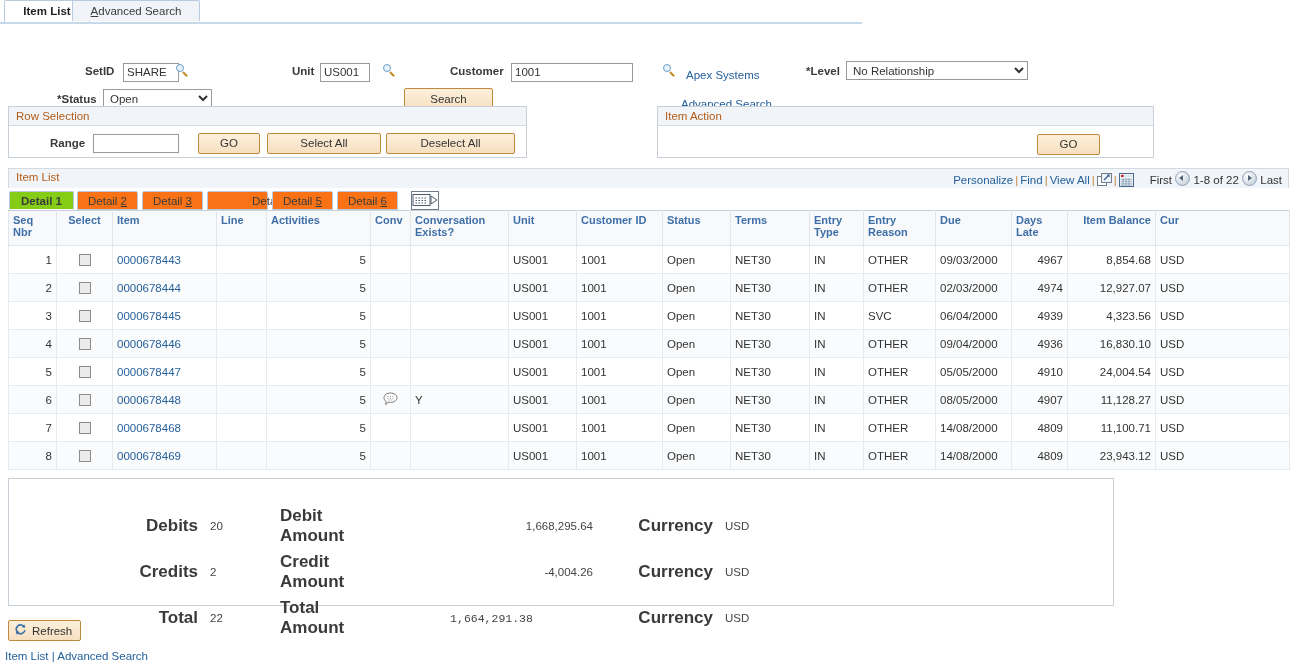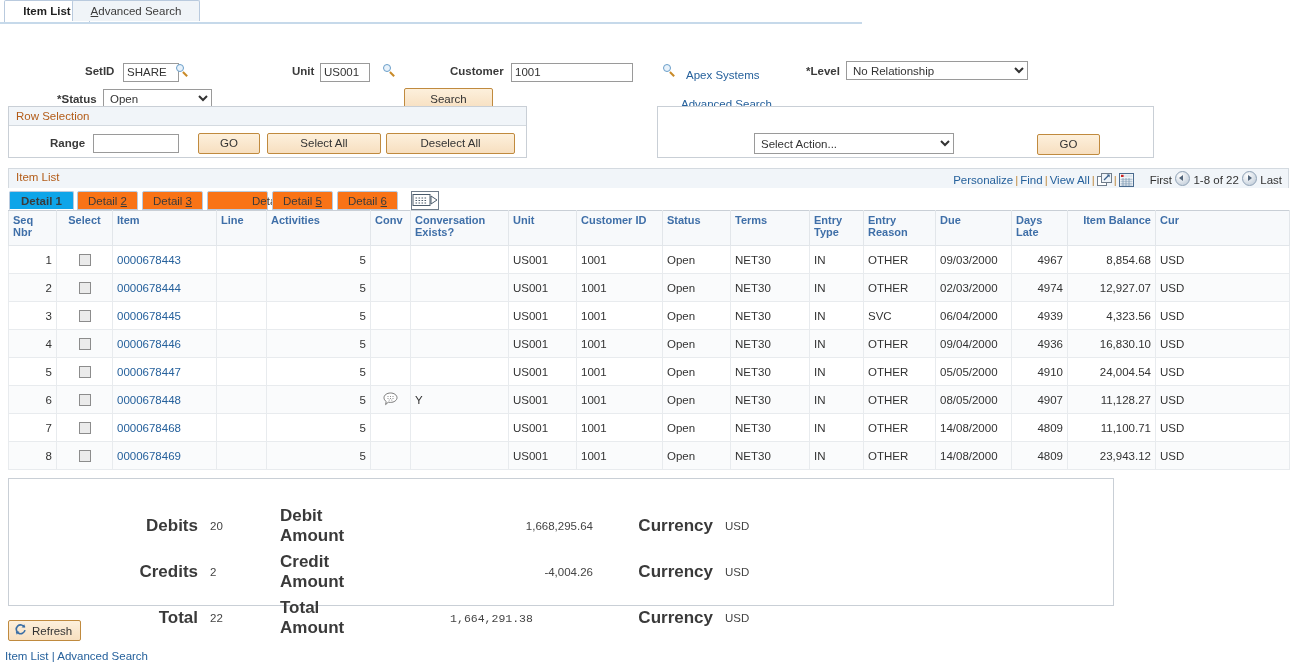--- a/index.html
+++ b/index.html
@@ -65,21 +65,21 @@
   }
   .gridtitle{position:absolute;left:7px;top:2px;color:#b35c18;font-size:11.5px;}
   .gridnav{position:absolute;right:6px;top:2px;font-size:11.5px;color:#26619c;white-space:nowrap;}
   .gridnav span.sepr{color:#c08a3e;padding:0 2px;}
   .dtab{
     position:absolute;top:191px;height:19px;line-height:19px;
     border:1px solid #b9cade;background:#f97316;
     font-size:11.5px;color:#3b3b3b;text-align:center;cursor:pointer;
     border-radius:2px 2px 0 0;box-sizing:border-box;
   }
-  .dtab.active{background:#0ea5e9;font-weight:bold;border-bottom:1px solid #fff;}
+  .dtab.active{background:#84cc16;font-weight:bold;border-bottom:1px solid #fff;}
   table.itemgrid{
     position:absolute;left:8px;top:210px;width:1281px;
     border-collapse:collapse;table-layout:fixed;
   }
   table.itemgrid th{
     background:#f7f9fb;border:1px solid #e2e6ea;border-top:1px solid #c9cfd6;
     color:#3f6fa8;font-size:11px;font-weight:bold;text-align:left;
     padding:3px 4px;vertical-align:top;height:28px;
   }
   table.itemgrid td{
@@ -171,23 +171,21 @@
   </div>
   <div class="abs btn" style="left:258px;top:26px;width:112px;height:19px;line-height:19px;">
     <span>Select All</span>
   </div>
   <div class="abs btn" style="left:377px;top:26px;width:127px;height:19px;line-height:19px;">
     <span>Deselect All</span>
   </div>
 </div>
 
 <div class="grp" style="left:657px;top:106px;width:497px;height:52px;">
-  <select class="abs sel" style="left:96px;top:26px;width:200px;height:21px;">
-    <option>Select Action...</option>
-  </select>
+  <div class="grphdr">Item Action</div>
   <div class="abs btn" style="left:379px;top:27px;width:61px;height:19px;line-height:19px;">
     <span>GO</span>
   </div>
 </div>
 
 <div class="gridhdrbar">
   <span class="gridtitle">Item List</span>
   <span class="gridnav">
     <a class="lnk">Personalize</a><span class="sepr">|</span><a class="lnk">Find</a><span class="sepr">|</span><a class="lnk">View All</a><span class="sepr">|</span><span class="expicon"><svg width="15" height="14" viewBox="0 0 15 14">
           <rect x="0.5" y="3.5" width="9" height="9" fill="#ffffff" stroke="#6f7c8a"></rect>

